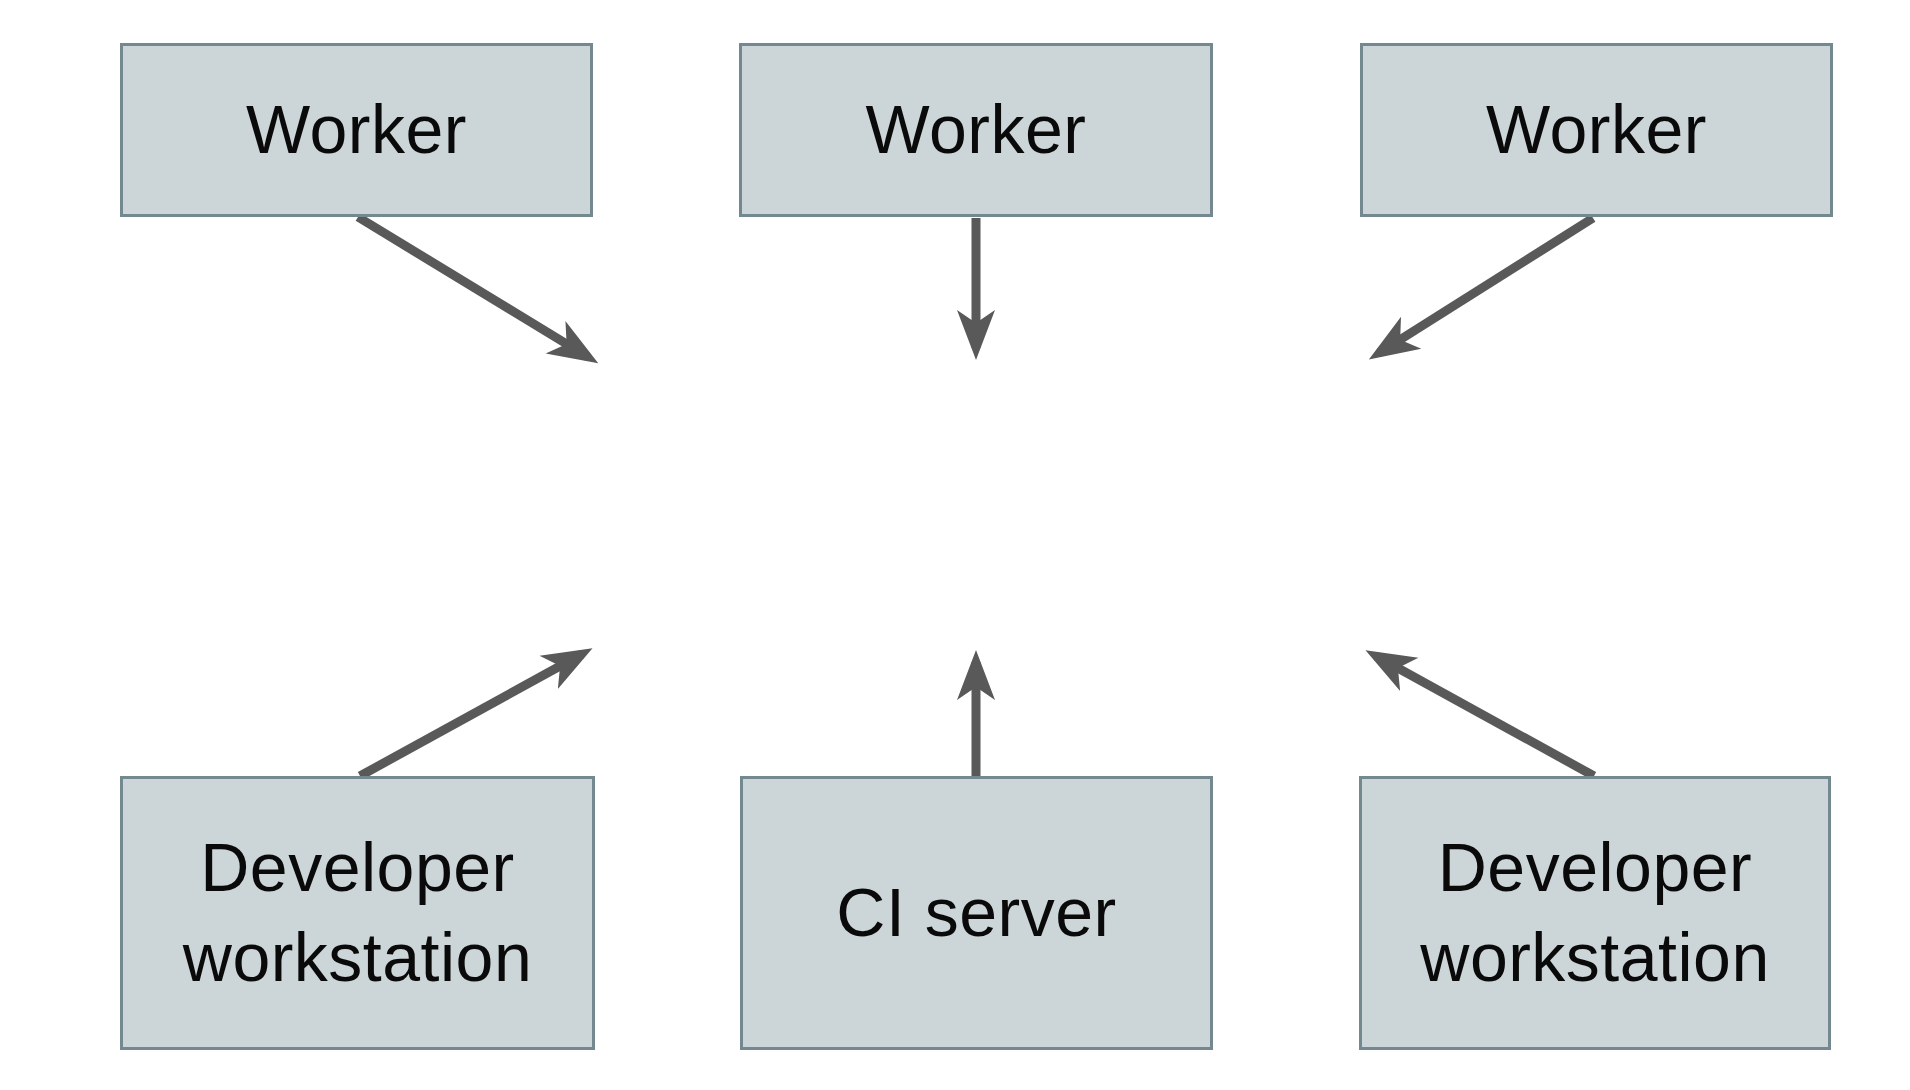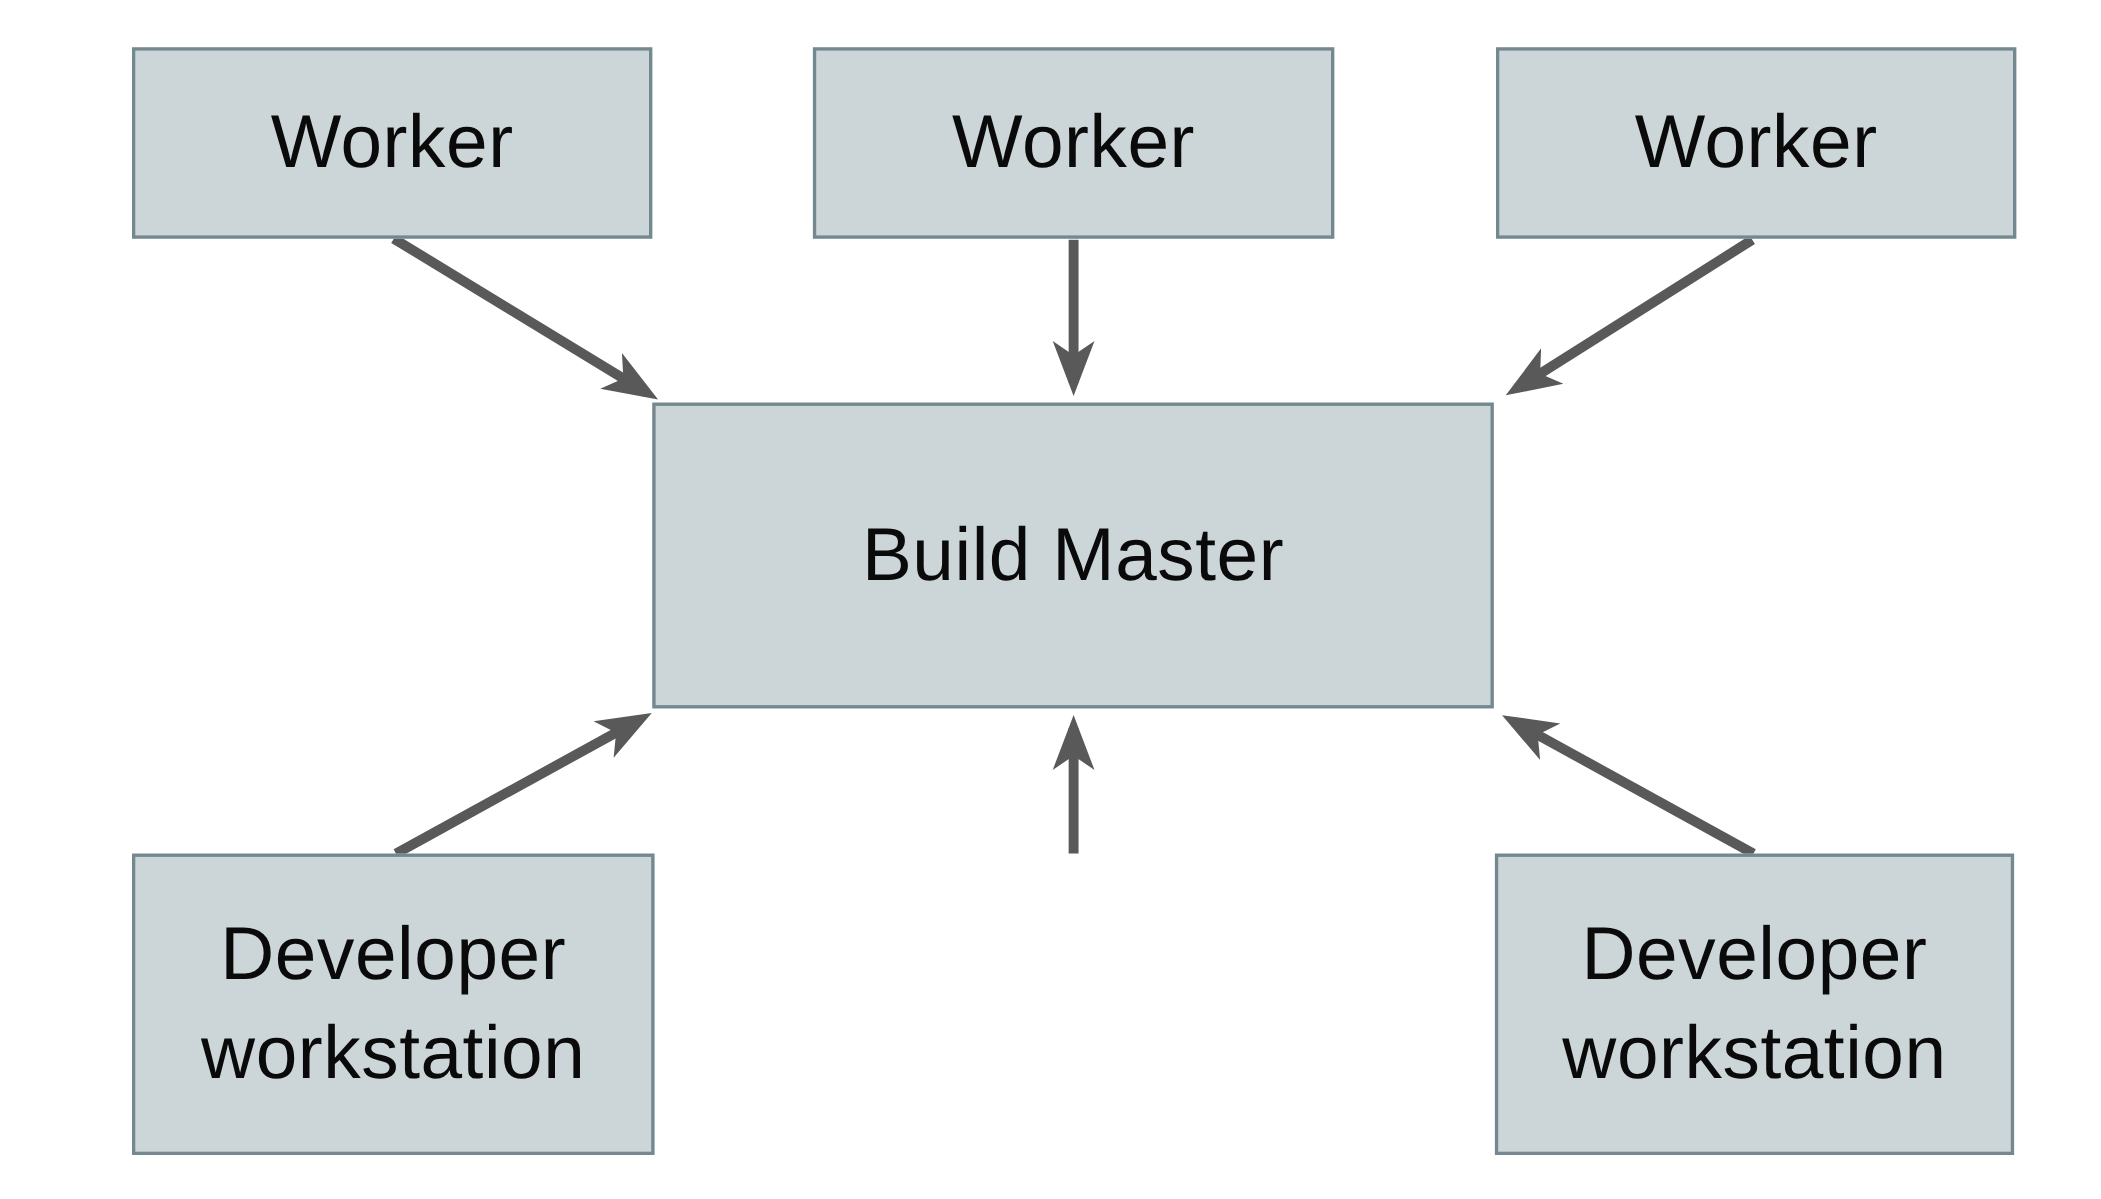--- a/index.html
+++ b/index.html
@@ -78,26 +78,26 @@
   </div>
 
   <div class="node" id="node-worker-2">
     <span class="label">Worker</span>
   </div>
 
   <div class="node" id="node-worker-3">
     <span class="label">Worker</span>
   </div>
 
-  <div class="node" id="node-build-master">
-    <span class="label">Build Master</span>
-  </div>
 
   <div class="node" id="node-dev-ws-1">
     <span class="label">Developer workstation</span>
   </div>
 
+  <div class="node" id="node-ci-server">
+    <span class="label">CI server</span>
+  </div>
 
   <div class="node" id="node-dev-ws-2">
     <span class="label">Developer workstation</span>
   </div>
 
 </div>
 
 </body></html>

